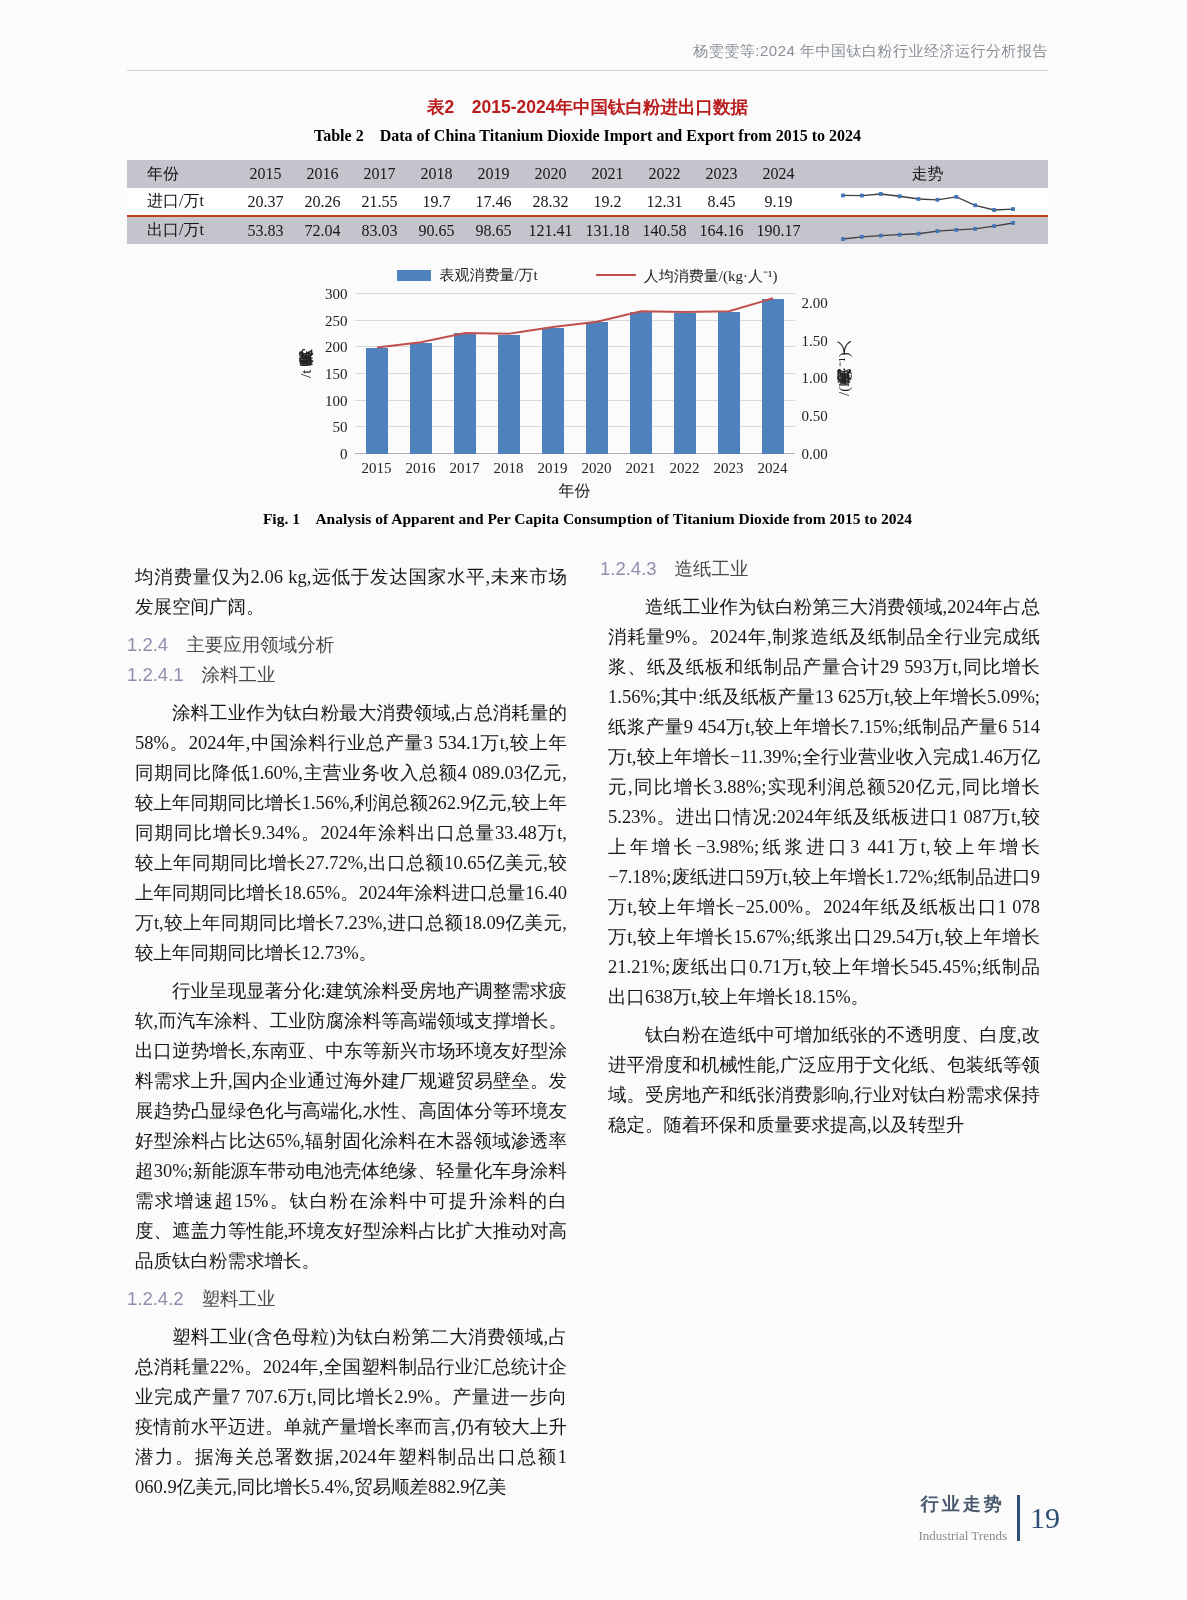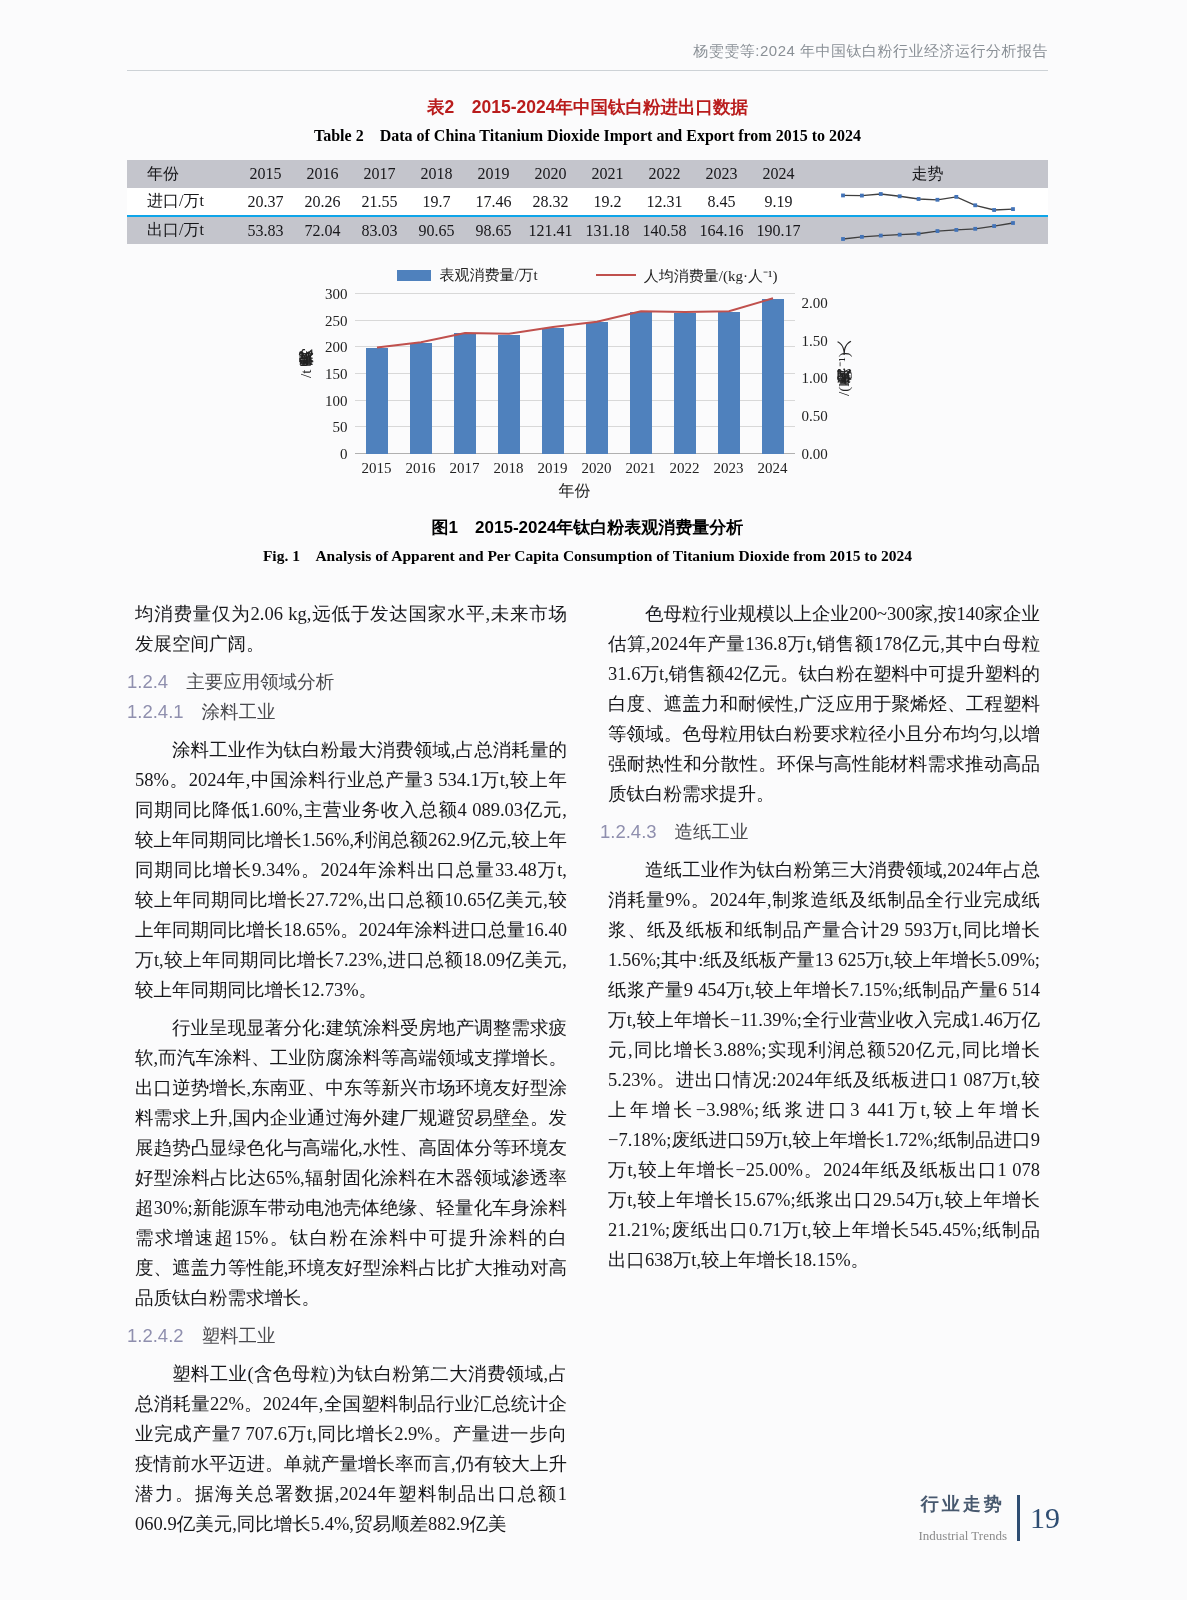--- a/index.html
+++ b/index.html
@@ -18,21 +18,21 @@
   }
   
   .tbl-title-cn{margin-top:24px;text-align:center;font-family:"Liberation Sans",sans-serif;
     font-weight:bold;font-size:17.5px;color:#b91c1c;}
   .tbl-title-en{margin-top:7px;text-align:center;font-family:"Liberation Serif",serif;
     font-weight:bold;font-size:16px;color:#000;}
   
   table.dtable{margin-top:13px;border-collapse:collapse;table-layout:fixed;width:921px;
     font-size:16px;}
   table.dtable tr{height:28px;}
-  table.dtable tr+tr{border-top:2px solid #0ea5e9;}
+  table.dtable tr+tr{border-top:2px solid #c2410c;}
   table.dtable th,table.dtable td{padding:0;text-align:center;font-weight:normal;vertical-align:middle;}
   table.dtable .lbl{text-align:left;padding-left:20px;}
   tr.shade th,tr.shade td{background:#c4c5cc;}
   tr.plain td{background:#ffffff;}
   td.trend svg{display:block;margin:0 auto;}
   
   .chart-wrap{width:586px;margin:20px auto 0 auto;}
   .legend{display:flex;justify-content:center;align-items:center;gap:58px;height:22px;}
   .legend-item{display:flex;align-items:center;gap:8px;}
   .swatch-bar{width:34px;height:11px;background:#4f81bd;display:inline-block;}
@@ -239,37 +239,36 @@
           <span style="bottom: 0%;">0.00</span>
           <span style="bottom: 23.6183%;">0.50</span>
           <span style="bottom: 47.2367%;">1.00</span>
           <span style="bottom: 70.855%;">1.50</span>
           <span style="bottom: 94.4733%;">2.00</span>
         </div>
       <div class="ylab right">人均消费量/(kg·人⁻¹)</div>
     </div>
   </div>
 
-  <div class="fig-cap-cn">图1　2015-2024年钛白粉表观消费量分析</div>
   <div class="fig-cap-en">Fig. 1　Analysis of Apparent and Per Capita Consumption of Titanium Dioxide from 2015 to 2024</div>
 
   <div class="columns">
     <div class="col" id="col-left">
         <p class="body-para">均消费量仅为2.06 kg,远低于发达国家水平,未来市场发展空间广阔。</p>
         <div class="sec-heading"><span class="sec-num">1.2.4</span><span class="sec-title">主要应用领域分析</span></div>
         <div class="sec-heading"><span class="sec-num">1.2.4.1</span><span class="sec-title">涂料工业</span></div>
         <p class="body-para indent">涂料工业作为钛白粉最大消费领域,占总消耗量的58%。2024年,中国涂料行业总产量3 534.1万t,较上年同期同比降低1.60%,主营业务收入总额4 089.03亿元,较上年同期同比增长1.56%,利润总额262.9亿元,较上年同期同比增长9.34%。2024年涂料出口总量33.48万t,较上年同期同比增长27.72%,出口总额10.65亿美元,较上年同期同比增长18.65%。2024年涂料进口总量16.40万t,较上年同期同比增长7.23%,进口总额18.09亿美元,较上年同期同比增长12.73%。</p>
         <p class="body-para indent">行业呈现显著分化:建筑涂料受房地产调整需求疲软,而汽车涂料、工业防腐涂料等高端领域支撑增长。出口逆势增长,东南亚、中东等新兴市场环境友好型涂料需求上升,国内企业通过海外建厂规避贸易壁垒。发展趋势凸显绿色化与高端化,水性、高固体分等环境友好型涂料占比达65%,辐射固化涂料在木器领域渗透率超30%;新能源车带动电池壳体绝缘、轻量化车身涂料需求增速超15%。钛白粉在涂料中可提升涂料的白度、遮盖力等性能,环境友好型涂料占比扩大推动对高品质钛白粉需求增长。</p>
         <div class="sec-heading"><span class="sec-num">1.2.4.2</span><span class="sec-title">塑料工业</span></div>
         <p class="body-para indent">塑料工业(含色母粒)为钛白粉第二大消费领域,占总消耗量22%。2024年,全国塑料制品行业汇总统计企业完成产量7 707.6万t,同比增长2.9%。产量进一步向疫情前水平迈进。单就产量增长率而言,仍有较大上升潜力。据海关总署数据,2024年塑料制品出口总额1 060.9亿美元,同比增长5.4%,贸易顺差882.9亿美</p>
       </div>
     <div class="col" id="col-right">
-        <p class="body-para indent">色母粒行业规模以上企业200~300家,按140家企业估算,2024年产量136.8万t,销售额178亿元,其中白母粒31.6万t,销售额42亿元。钛白粉在塑料中可提升塑料的白度、遮盖力和耐候性,广泛应用于聚烯烃、工程塑料等领域。色母粒用钛白粉要求粒径小且分布均匀,以增强耐热性和分散性。环保与高性能材料需求推动高品质钛白粉需求提升。</p>
         <div class="sec-heading"><span class="sec-num">1.2.4.3</span><span class="sec-title">造纸工业</span></div>
         <p class="body-para indent">造纸工业作为钛白粉第三大消费领域,2024年占总消耗量9%。2024年,制浆造纸及纸制品全行业完成纸浆、纸及纸板和纸制品产量合计29 593万t,同比增长1.56%;其中:纸及纸板产量13 625万t,较上年增长5.09%;纸浆产量9 454万t,较上年增长7.15%;纸制品产量6 514万t,较上年增长−11.39%;全行业营业收入完成1.46万亿元,同比增长3.88%;实现利润总额520亿元,同比增长5.23%。进出口情况:2024年纸及纸板进口1 087万t,较上年增长−3.98%;纸浆进口3 441万t,较上年增长−7.18%;废纸进口59万t,较上年增长1.72%;纸制品进口9万t,较上年增长−25.00%。2024年纸及纸板出口1 078万t,较上年增长15.67%;纸浆出口29.54万t,较上年增长21.21%;废纸出口0.71万t,较上年增长545.45%;纸制品出口638万t,较上年增长18.15%。</p>
+        <p class="body-para indent">钛白粉在造纸中可增加纸张的不透明度、白度,改进平滑度和机械性能,广泛应用于文化纸、包装纸等领域。受房地产和纸张消费影响,行业对钛白粉需求保持稳定。随着环保和质量要求提高,以及转型升</p>
       </div>
   </div>
 
 </div>
 
 <div class="footer">
   <div class="footer-txt">
     <div class="footer-cn">行业走势</div>
     <div class="footer-en">Industrial Trends</div>
   </div>

